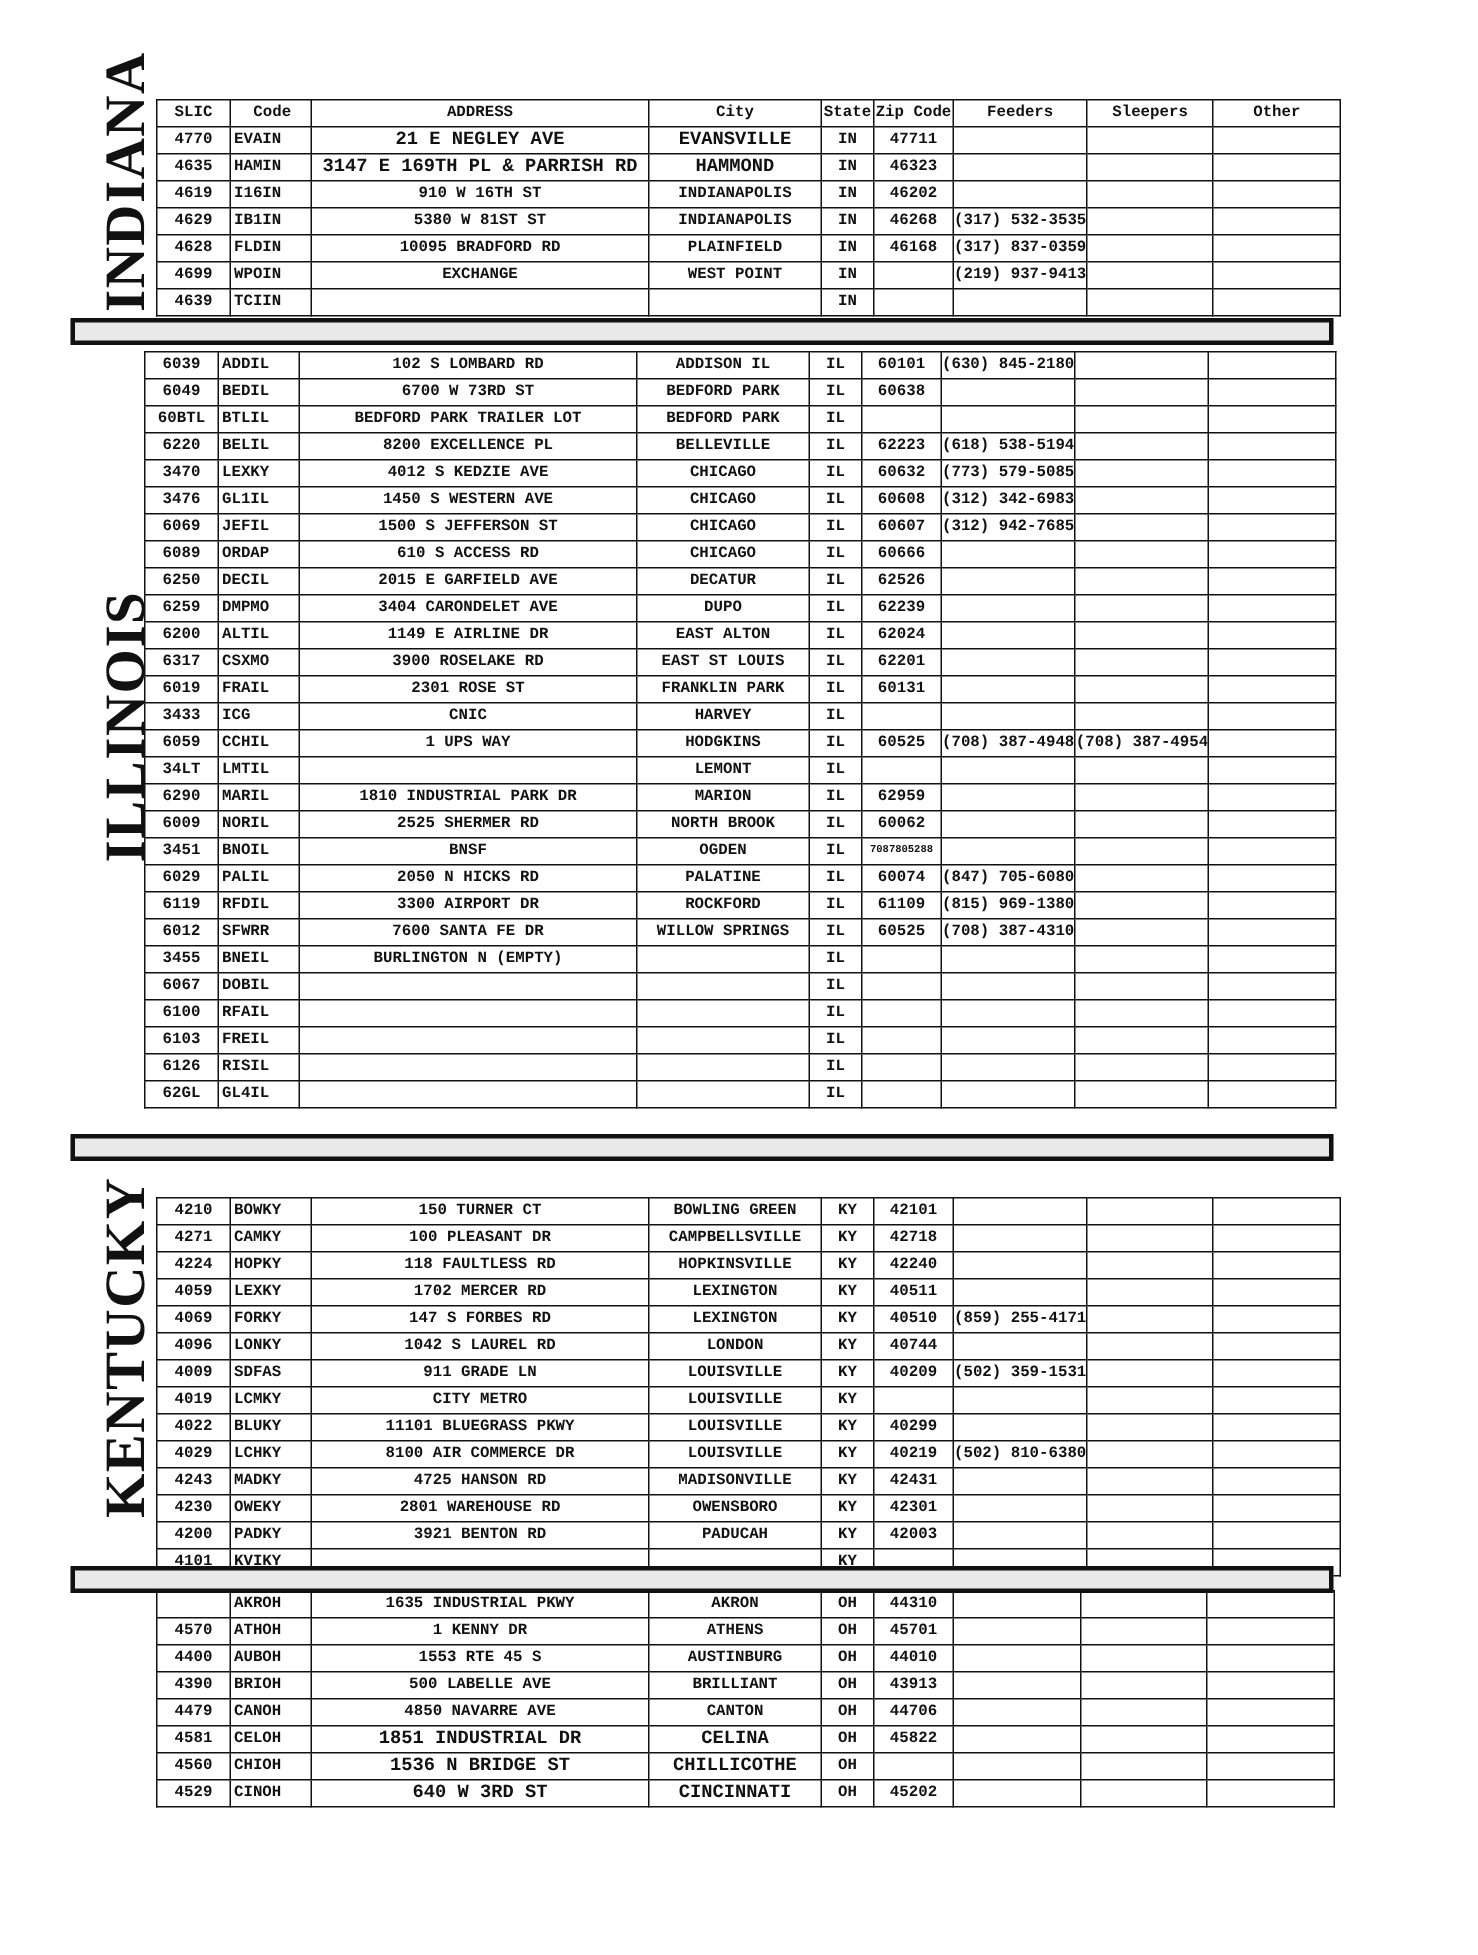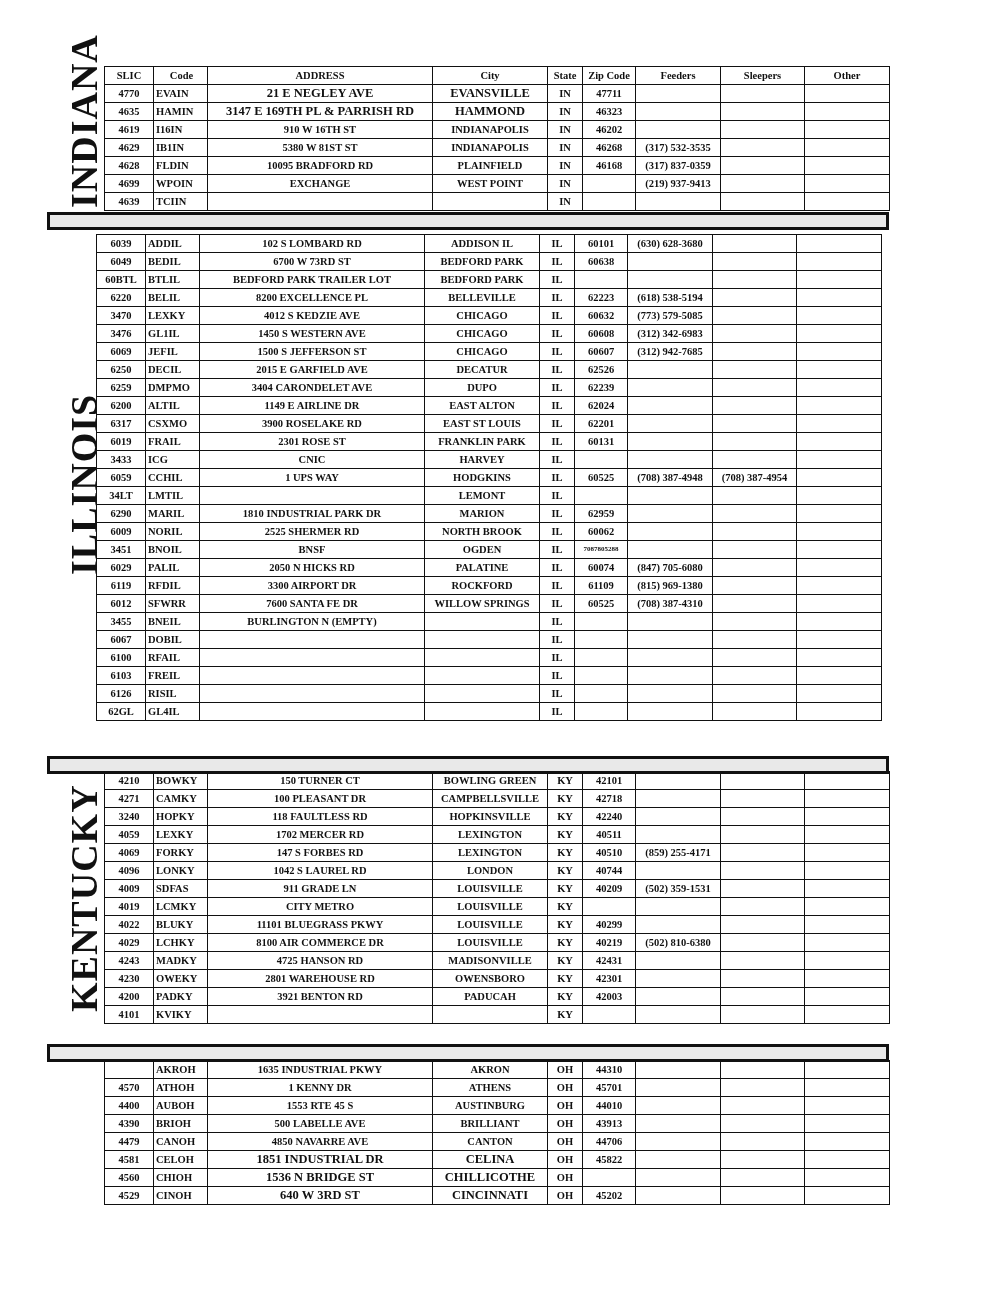--- a/index.html
+++ b/index.html
@@ -1,19 +1,19 @@
 <!DOCTYPE html>
 <html><head>
 <meta charset="utf-8">
 <style>
   html, body { margin: 0; padding: 0; background: #ffffff; }
   body { width: 985px; height: 1303px; position: relative; overflow: hidden; font-family: "Liberation Sans", sans-serif; color: #111; }
   .page { position: absolute; left: 0; top: 0; width: 985px; height: 1303px; background: #fff; }
 
-  table.grid { position: absolute; border-collapse: collapse; table-layout: fixed; font-family: Liberation Serif, serif; }
+  table.grid { position: absolute; border-collapse: collapse; table-layout: fixed; font-family: Liberation Mono, monospace; }
   table.grid td, table.grid th {
     border: 1.6px solid #111; padding: 0; height: 17px; line-height: 15px;
     font-size: 10.5px; font-weight: bold; white-space: nowrap; overflow: hidden;
   }
   table.grid th { font-size: 10.5px; text-align: center; height: 17px; }
   .c-slic { width: 48px; text-align: center; }
   .c-code { width: 51px; text-align: left; padding-left: 2px !important; }
   .c-addr { width: 224px; text-align: center; }
   .c-city { width: 114px; text-align: center; }
   .c-state { width: 34px; text-align: center; }
@@ -139,21 +139,21 @@
 
   <table class="grid" style="left:96px; top:234px;">
     <tbody>
         <tr>
           <td class="c-slic">6039</td>
           <td class="c-code">ADDIL</td>
           <td class="c-addr">102 S LOMBARD RD</td>
           <td class="c-city">ADDISON IL</td>
           <td class="c-state">IL</td>
           <td class="c-zip">60101</td>
-          <td class="c-feed">(630) 628-3680</td>
+          <td class="c-feed">(630) 845-2180</td>
           <td class="c-sleep"></td>
           <td class="c-other"></td>
         </tr>
         <tr>
           <td class="c-slic">6049</td>
           <td class="c-code">BEDIL</td>
           <td class="c-addr">6700 W 73RD ST</td>
           <td class="c-city">BEDFORD PARK</td>
           <td class="c-state">IL</td>
           <td class="c-zip">60638</td>
@@ -210,20 +210,31 @@
           <td class="c-code">JEFIL</td>
           <td class="c-addr">1500 S JEFFERSON ST</td>
           <td class="c-city">CHICAGO</td>
           <td class="c-state">IL</td>
           <td class="c-zip">60607</td>
           <td class="c-feed">(312) 942-7685</td>
           <td class="c-sleep"></td>
           <td class="c-other"></td>
         </tr>
         <tr>
+          <td class="c-slic">6089</td>
+          <td class="c-code">ORDAP</td>
+          <td class="c-addr">610 S ACCESS RD</td>
+          <td class="c-city">CHICAGO</td>
+          <td class="c-state">IL</td>
+          <td class="c-zip">60666</td>
+          <td class="c-feed"></td>
+          <td class="c-sleep"></td>
+          <td class="c-other"></td>
+        </tr>
+        <tr>
           <td class="c-slic">6250</td>
           <td class="c-code">DECIL</td>
           <td class="c-addr">2015 E GARFIELD AVE</td>
           <td class="c-city">DECATUR</td>
           <td class="c-state">IL</td>
           <td class="c-zip">62526</td>
           <td class="c-feed"></td>
           <td class="c-sleep"></td>
           <td class="c-other"></td>
         </tr>
@@ -434,21 +445,21 @@
           <td class="c-zip"></td>
           <td class="c-feed"></td>
           <td class="c-sleep"></td>
           <td class="c-other"></td>
         </tr>
       </tbody>
   </table>
 
   <div class="sep" style="top:756px;"></div>
 
-  <table class="grid" style="left:104px; top:771px;">
+  <table class="grid" style="left:104px; top:798px;">
     <tbody>
         <tr>
           <td class="c-slic">4210</td>
           <td class="c-code">BOWKY</td>
           <td class="c-addr">150 TURNER CT</td>
           <td class="c-city">BOWLING GREEN</td>
           <td class="c-state">KY</td>
           <td class="c-zip">42101</td>
           <td class="c-feed"></td>
           <td class="c-sleep"></td>
@@ -459,21 +470,21 @@
           <td class="c-code">CAMKY</td>
           <td class="c-addr">100 PLEASANT DR</td>
           <td class="c-city">CAMPBELLSVILLE</td>
           <td class="c-state">KY</td>
           <td class="c-zip">42718</td>
           <td class="c-feed"></td>
           <td class="c-sleep"></td>
           <td class="c-other"></td>
         </tr>
         <tr>
-          <td class="c-slic">3240</td>
+          <td class="c-slic">4224</td>
           <td class="c-code">HOPKY</td>
           <td class="c-addr">118 FAULTLESS RD</td>
           <td class="c-city">HOPKINSVILLE</td>
           <td class="c-state">KY</td>
           <td class="c-zip">42240</td>
           <td class="c-feed"></td>
           <td class="c-sleep"></td>
           <td class="c-other"></td>
         </tr>
         <tr>

